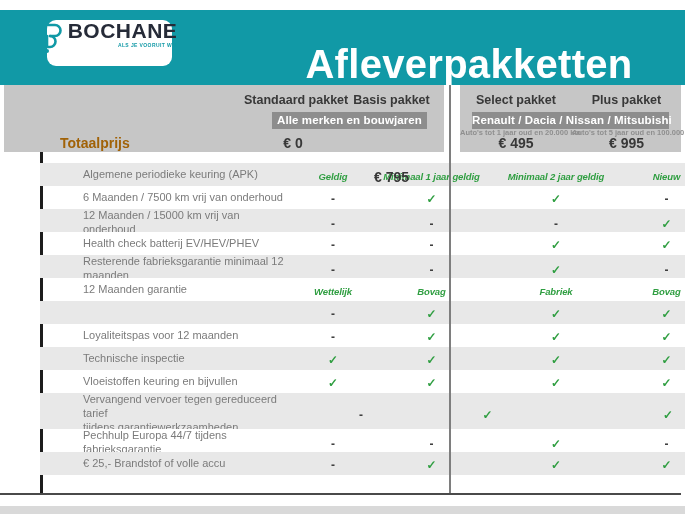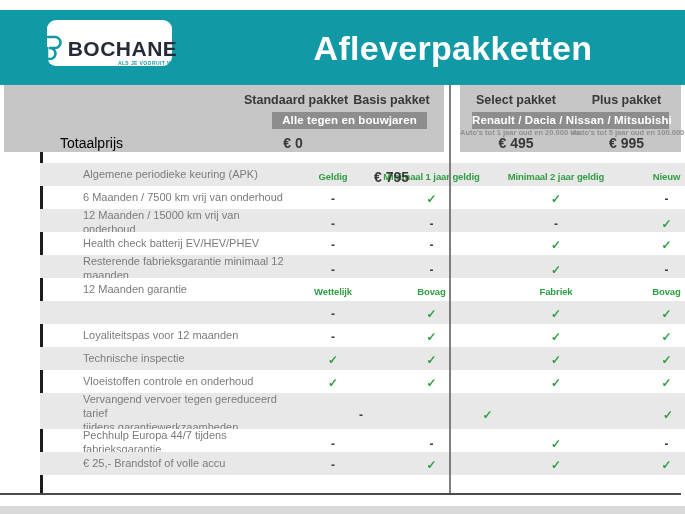--- a/index.html
+++ b/index.html
@@ -8,33 +8,33 @@
     font-family:"Liberation Sans", sans-serif;overflow:hidden;
   }
   
   .topbar{
     position:absolute;left:0;top:10px;width:685px;height:75px;
     background:#1199a6;
   }
   .logo-card{
     position:absolute;left:47px;top:10px;width:125px;height:46px;
     background:#ffffff;border-radius:9px;
-    display:flex;align-items:flex-end;justify-content:center;gap:4px;
+    display:flex;align-items:flex-start;justify-content:center;gap:4px;
   }
   .logo-icon{flex:0 0 auto;margin-top:2px;}
   .logo-text{display:flex;flex-direction:column;align-items:flex-end;line-height:1;}
   .brand-name{
     font-size:21px;font-weight:bold;color:#262b38;letter-spacing:.5px;
   }
   .brand-tagline{
     font-size:5px;font-weight:bold;color:#1199a6;letter-spacing:.4px;margin-top:2px;
   }
   .page-title{
     position:absolute;left:453px;top:50%;transform:translate(-50%,-50%);
-    margin:0;font-size:34px;font-weight:bold;color:#ffffff;letter-spacing:.3px;
+    margin:16px;font-size:40px;font-weight:bold;color:#ffffff;letter-spacing:.3px;
     white-space:nowrap;
   }
   
   .sheet{
     position:absolute;left:0;top:85px;width:681px;height:408px;
     background:#ffffff;border-bottom:2px solid #4a4a4a;
   }
   .divider-line{
     position:absolute;left:449px;top:0;width:2px;height:408px;
     background:#7e7e7e;z-index:5;
@@ -62,21 +62,21 @@
     text-align:center;line-height:17px;white-space:nowrap;letter-spacing:.1px;
   }
   .badge.left{grid-column:2/4;margin:0 14px 0 28px;}
   .badge.right{grid-column:5/7;margin:0 12px;}
   .note{
     grid-row:1;text-align:center;font-size:7.5px;font-weight:bold;color:#8f8f8f;
     white-space:nowrap;line-height:8px;
   }
   .note.c3{grid-column:5;} .note.c4{grid-column:6;}
   .total-label{
-    grid-column:1;grid-row:1;font-size:14px;font-weight:normal;color:#000000;
+    grid-column:1;grid-row:1;font-size:14px;font-weight:bold;color:#a16207;
     padding-left:56px;line-height:16px;
   }
   .price{
     grid-row:1;text-align:center;font-size:14px;font-weight:bold;color:#383838;
     line-height:16px;white-space:nowrap;
   }
   .price.c1{grid-column:2;} .price.c2{grid-column:3;margin-top:34px;}
   .price.c3{grid-column:5;} .price.c4{grid-column:6;}
   
   .rows{position:absolute;left:0;top:78px;width:681px;padding-left:40px;}
@@ -92,21 +92,21 @@
   }
   .rlabel{
     grid-column:1;font-size:11px;color:#7b7b7b;padding-left:39px;
     white-space:pre-line;line-height:1.25;
   }
   .rval{text-align:center;white-space:nowrap;}
   .rval.v1{grid-column:2;} .rval.v2{grid-column:3;}
   .rval.v3{grid-column:5;} .rval.v4{grid-column:6;}
   .check{color:#2f9e41;font-size:12px;font-weight:bold;}
   .dash{color:#3f3f3f;font-size:12px;font-weight:bold;}
-  .gtext{color:#2f9e41;font-size:9.5px;font-weight:bold;letter-spacing:-.1px;}
+  .gtext{color:#2f9e41;font-size:9.5px;font-weight:bold;letter-spacing:-.1px;font-style:italic;}
   
   .tail-band{position:relative;width:681px;height:18px;background:#ffffff;}
   .tail-band::before{
     content:"";position:absolute;left:0;top:0;bottom:0;width:3px;background:#1d1d1d;
   }
   .gap-band{position:relative;width:681px;height:11px;background:#ffffff;}
   .gap-band::before{
     content:"";position:absolute;left:0;top:0;bottom:0;width:3px;background:#1d1d1d;
   }
   
@@ -142,21 +142,21 @@
     <div class="hbg-right"></div>
 
     <div class="cols row-names">
       <div class="pkg-name c1">Standaard pakket</div>
       <div class="pkg-name c2">Basis pakket</div>
       <div class="pkg-name c3">Select pakket</div>
       <div class="pkg-name c4">Plus pakket</div>
     </div>
 
     <div class="cols row-badges">
-      <div class="badge left">Alle tegen en bouwjaren</div>
+      <div class="badge left">Alle merken en bouwjaren</div>
       <div class="badge right">Renault / Dacia / Nissan / Mitsubishi</div>
     </div>
 
     <div class="cols row-notes">
       <div class="note c3">Auto's tot 1 jaar oud en 20.000 km</div>
       <div class="note c4">Auto's tot 5 jaar oud en 100.000 km</div>
     </div>
 
     <div class="cols row-totals">
       <div class="total-label">Totaalprijs</div>
@@ -226,21 +226,21 @@
     <div class="rval v4"><span class="check">✓</span></div>
   </div>
       <div class="trow shaded">
     <div class="rlabel">Technische inspectie</div>
     <div class="rval v1"><span class="check">✓</span></div>
     <div class="rval v2"><span class="check">✓</span></div>
     <div class="rval v3"><span class="check">✓</span></div>
     <div class="rval v4"><span class="check">✓</span></div>
   </div>
       <div class="trow edge">
-    <div class="rlabel">Vloeistoffen controle en onderhoud</div>
+    <div class="rlabel">Vloeistoffen keuring en bijvullen</div>
     <div class="rval v1"><span class="check">✓</span></div>
     <div class="rval v2"><span class="check">✓</span></div>
     <div class="rval v3"><span class="check">✓</span></div>
     <div class="rval v4"><span class="check">✓</span></div>
   </div>
       <div class="trow shaded tall">
     <div class="rlabel">Vervangend vervoer tegen gereduceerd tarief
 tijdens garantiewerkzaamheden</div>
     <div class="rval v1"><span class="dash">-</span></div>
     <div class="rval v2"><span class="check">✓</span></div>

